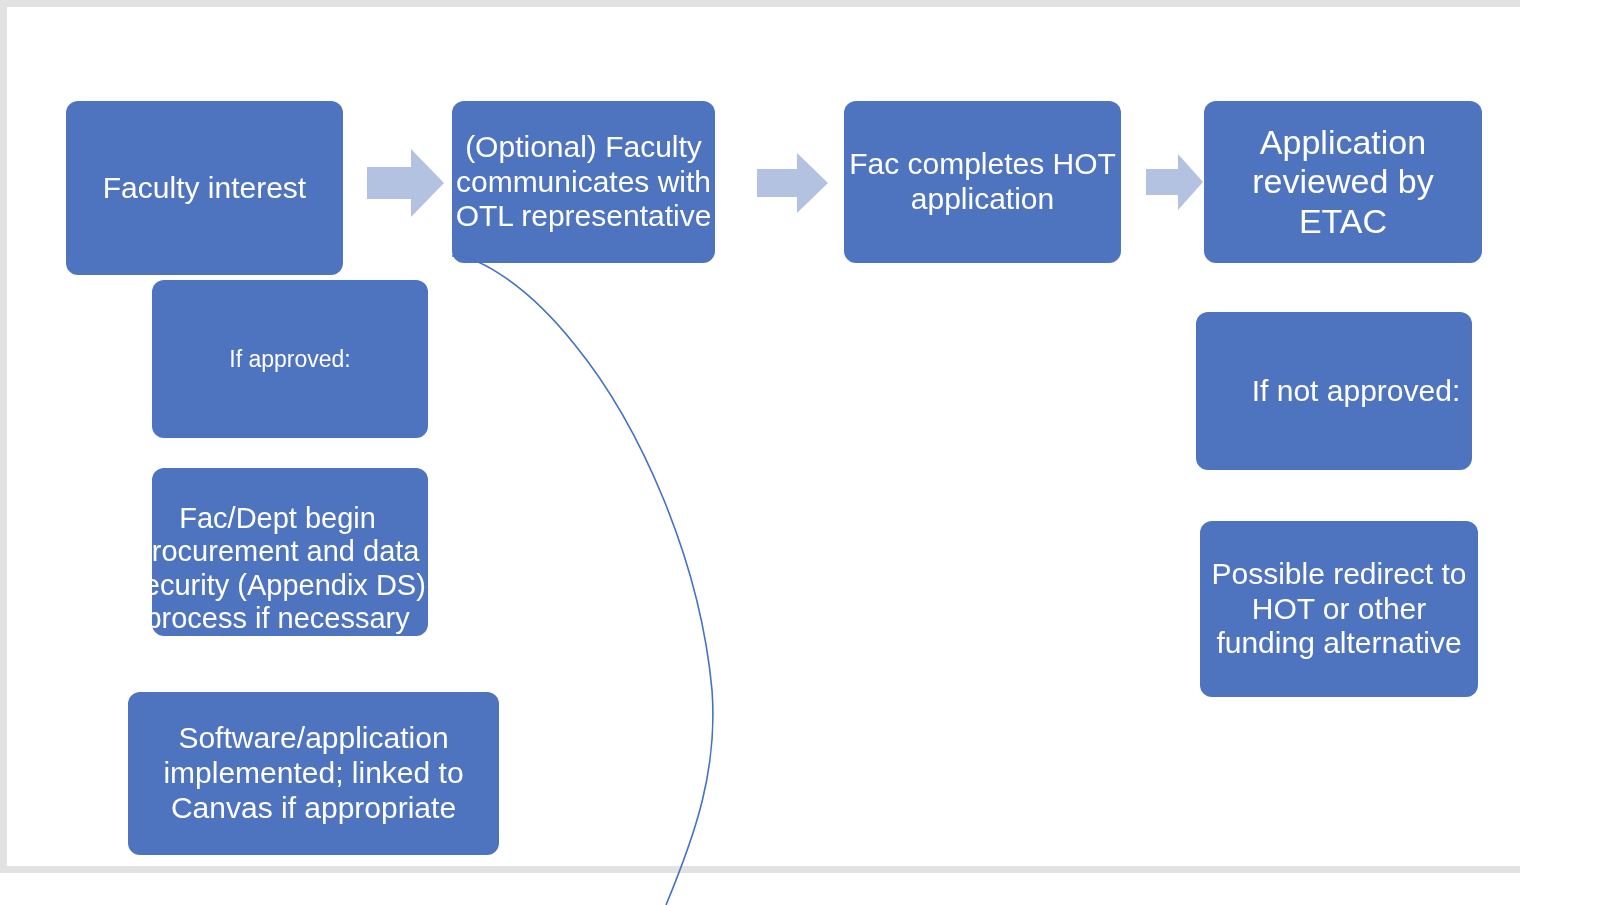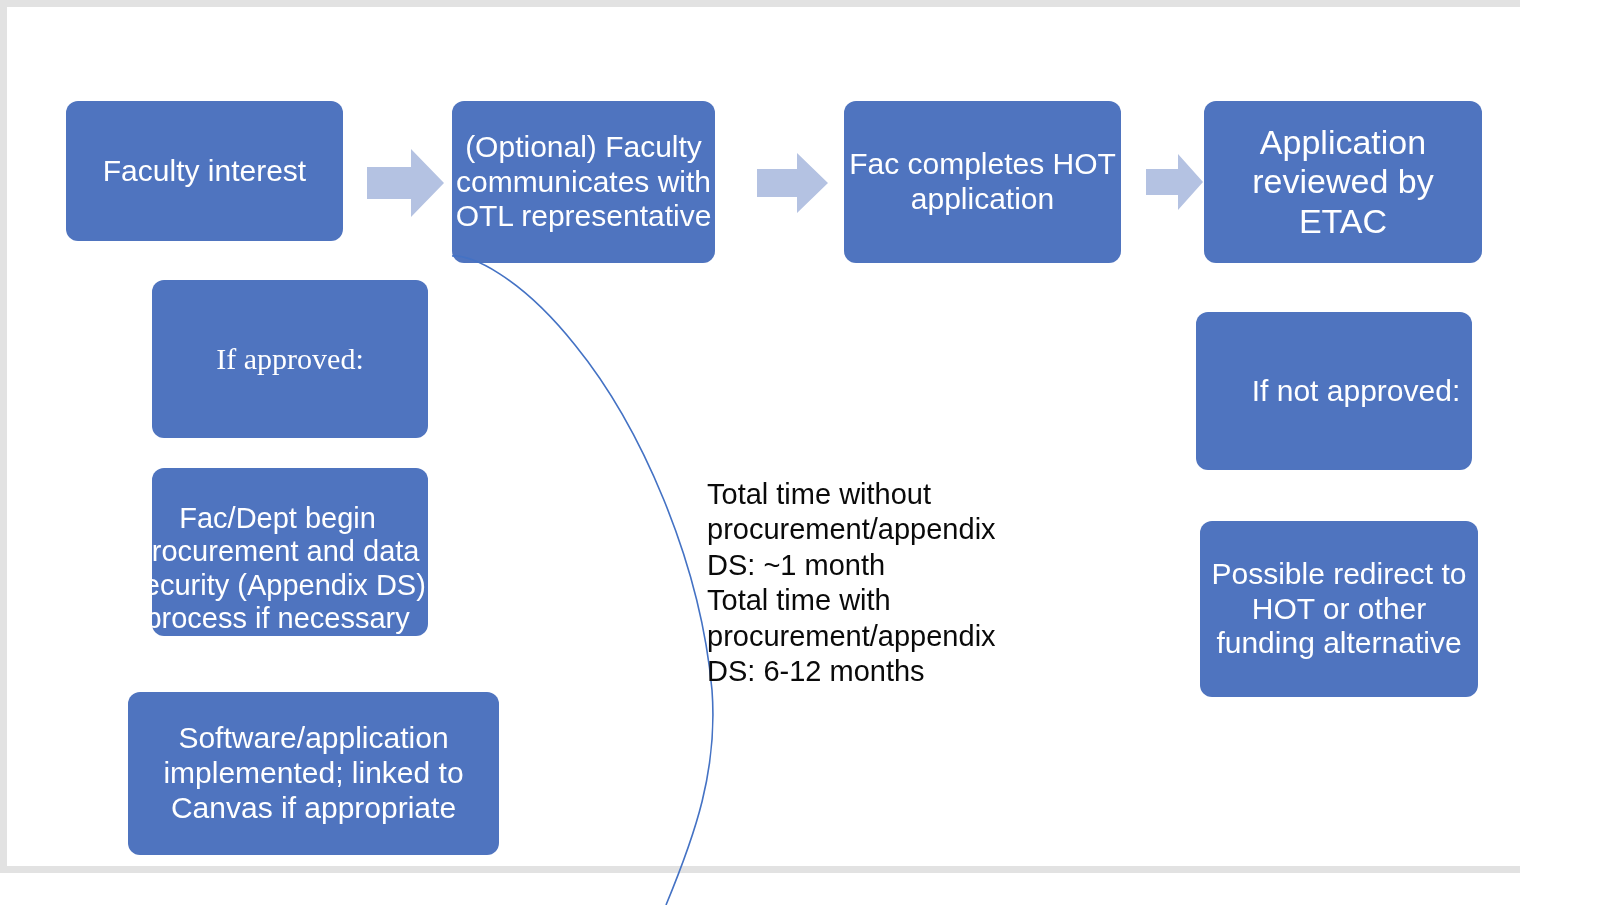--- a/index.html
+++ b/index.html
@@ -104,21 +104,21 @@
 </head>
 <body>
 
 <div id="slide">
 
   <div class="frame-top"></div>
   <div class="frame-left"></div>
   <div class="frame-bottom"></div>
   <div class="page"></div>
 
-  <div class="box" style="left:66px; top:101px; width:277px; height:140px; font-size:30px;">
+  <div class="box" style="left:66px; top:101px; width:277px; height:174px; font-size:30px;">
     <span class="txt">Faculty interest</span>
   </div>
 
   <div class="arrow" style="left:367px; top:147px; width:78px; height:72px; background:transparent;">
     <svg width="78" height="72" viewBox="0 0 78 72" aria-hidden="true">
       <path d="M0 20 L44 20 L44 2 L77 36 L44 70 L44 52 L0 52 Z" fill="#b4c2e2"></path>
     </svg>
   </div>
 
   <div class="box" style="left:452px; top:101px; width:263px; height:162px; font-size:30px;">
@@ -138,21 +138,21 @@
   <div class="arrow" style="left:1146px; top:153px; width:58px; height:58px; background:transparent;">
     <svg width="58" height="58" viewBox="0 0 58 58" aria-hidden="true">
       <path d="M0 16 L32 16 L32 1 L57 29 L32 57 L32 42 L0 42 Z" fill="#b4c2e2"></path>
     </svg>
   </div>
 
   <div class="box" style="left:1204px; top:101px; width:278px; height:162px; font-size:34px;">
     <span class="txt">Application reviewed by ETAC</span>
   </div>
 
-  <div class="box" style="left:152px; top:280px; width:276px; height:158px; font-size:30px;font-family:Liberation Serif, serif;">
+  <div class="box" style="left:152px; top:280px; width:276px; height:158px; font-size:23px;">
     <span class="txt">If approved:</span>
   </div>
 
   <div class="box overflow" style="left:152px; top:468px; width:276px; height:168px; font-size:29px;">
     <span class="txt">Fac/Dept begin procurement and data security (Appendix DS) process if necessary</span>
   </div>
 
   <div class="box" style="left:128px; top:680px; width:371px; height:163px; font-size:30px;margin-top:12px;">
     <span class="txt">Software/application implemented; linked to Canvas if appropriate</span>
   </div>
@@ -162,16 +162,14 @@
   </div>
 
   <div class="box" style="left:1200px; top:521px; width:278px; height:176px; font-size:30px;align-items:center;">
     <span class="txt">Possible redirect to HOT or other funding alternative</span>
   </div>
 
   <svg class="curve" viewBox="0 0 1600 905" aria-hidden="true">
     <path d="M452 256 C 470 254, 520 276, 575 345 C 640 425, 700 560, 712 690 C 718 770, 695 835, 666 905" fill="none" stroke="#4472c4" stroke-width="1.6"></path>
   </svg>
 
-  <div class="note" style="left:707px; top:477px; width:300px;">Total time without procurement/appendix DS: ~1 month
-Total time with procurement/appendix DS: 6-12 months</div>
 
 </div>
 
 </body></html>

